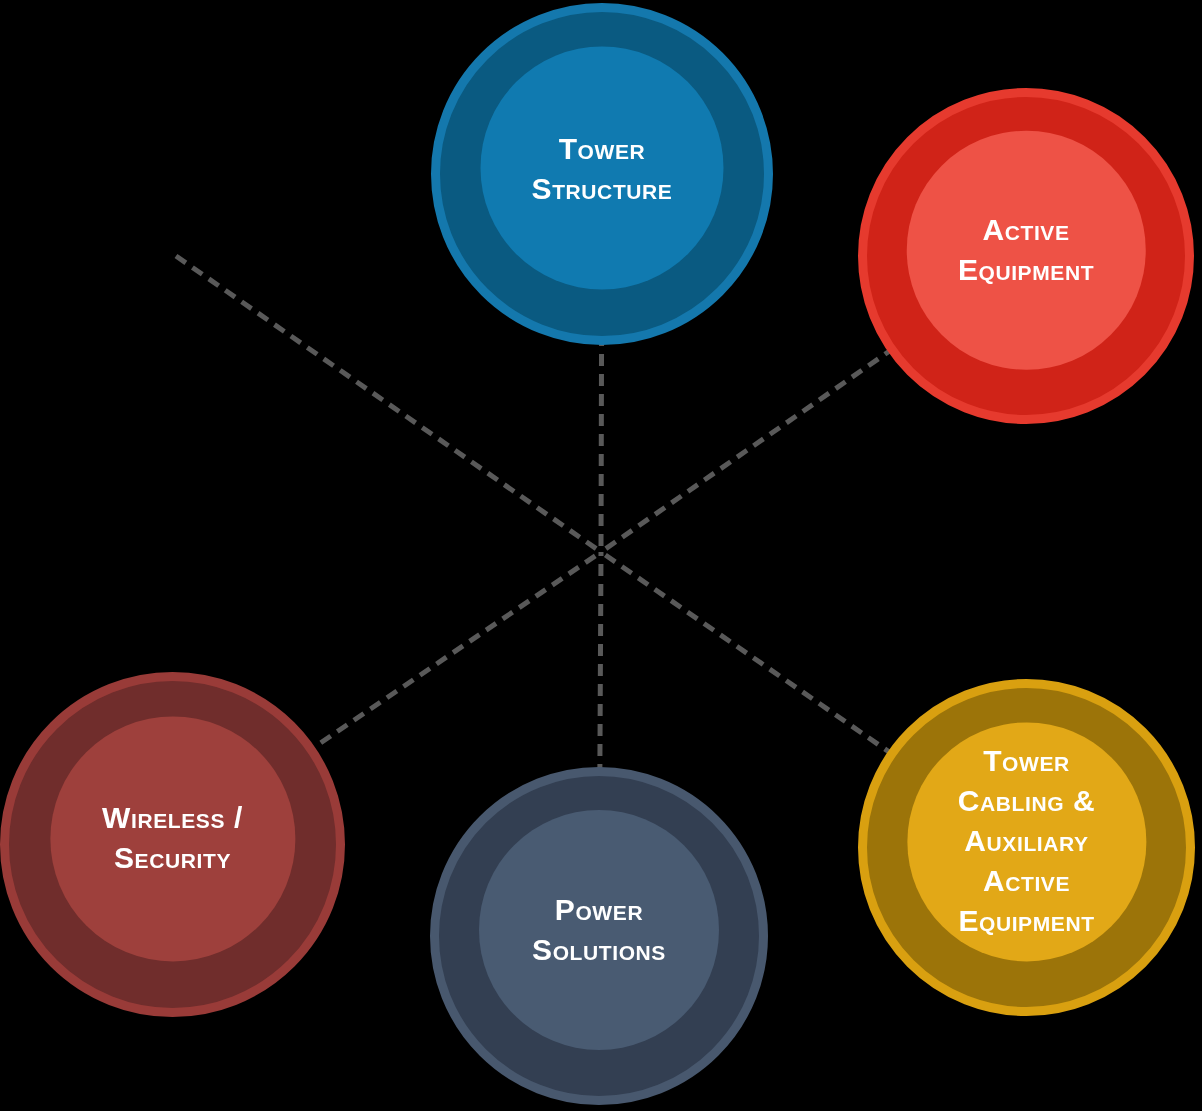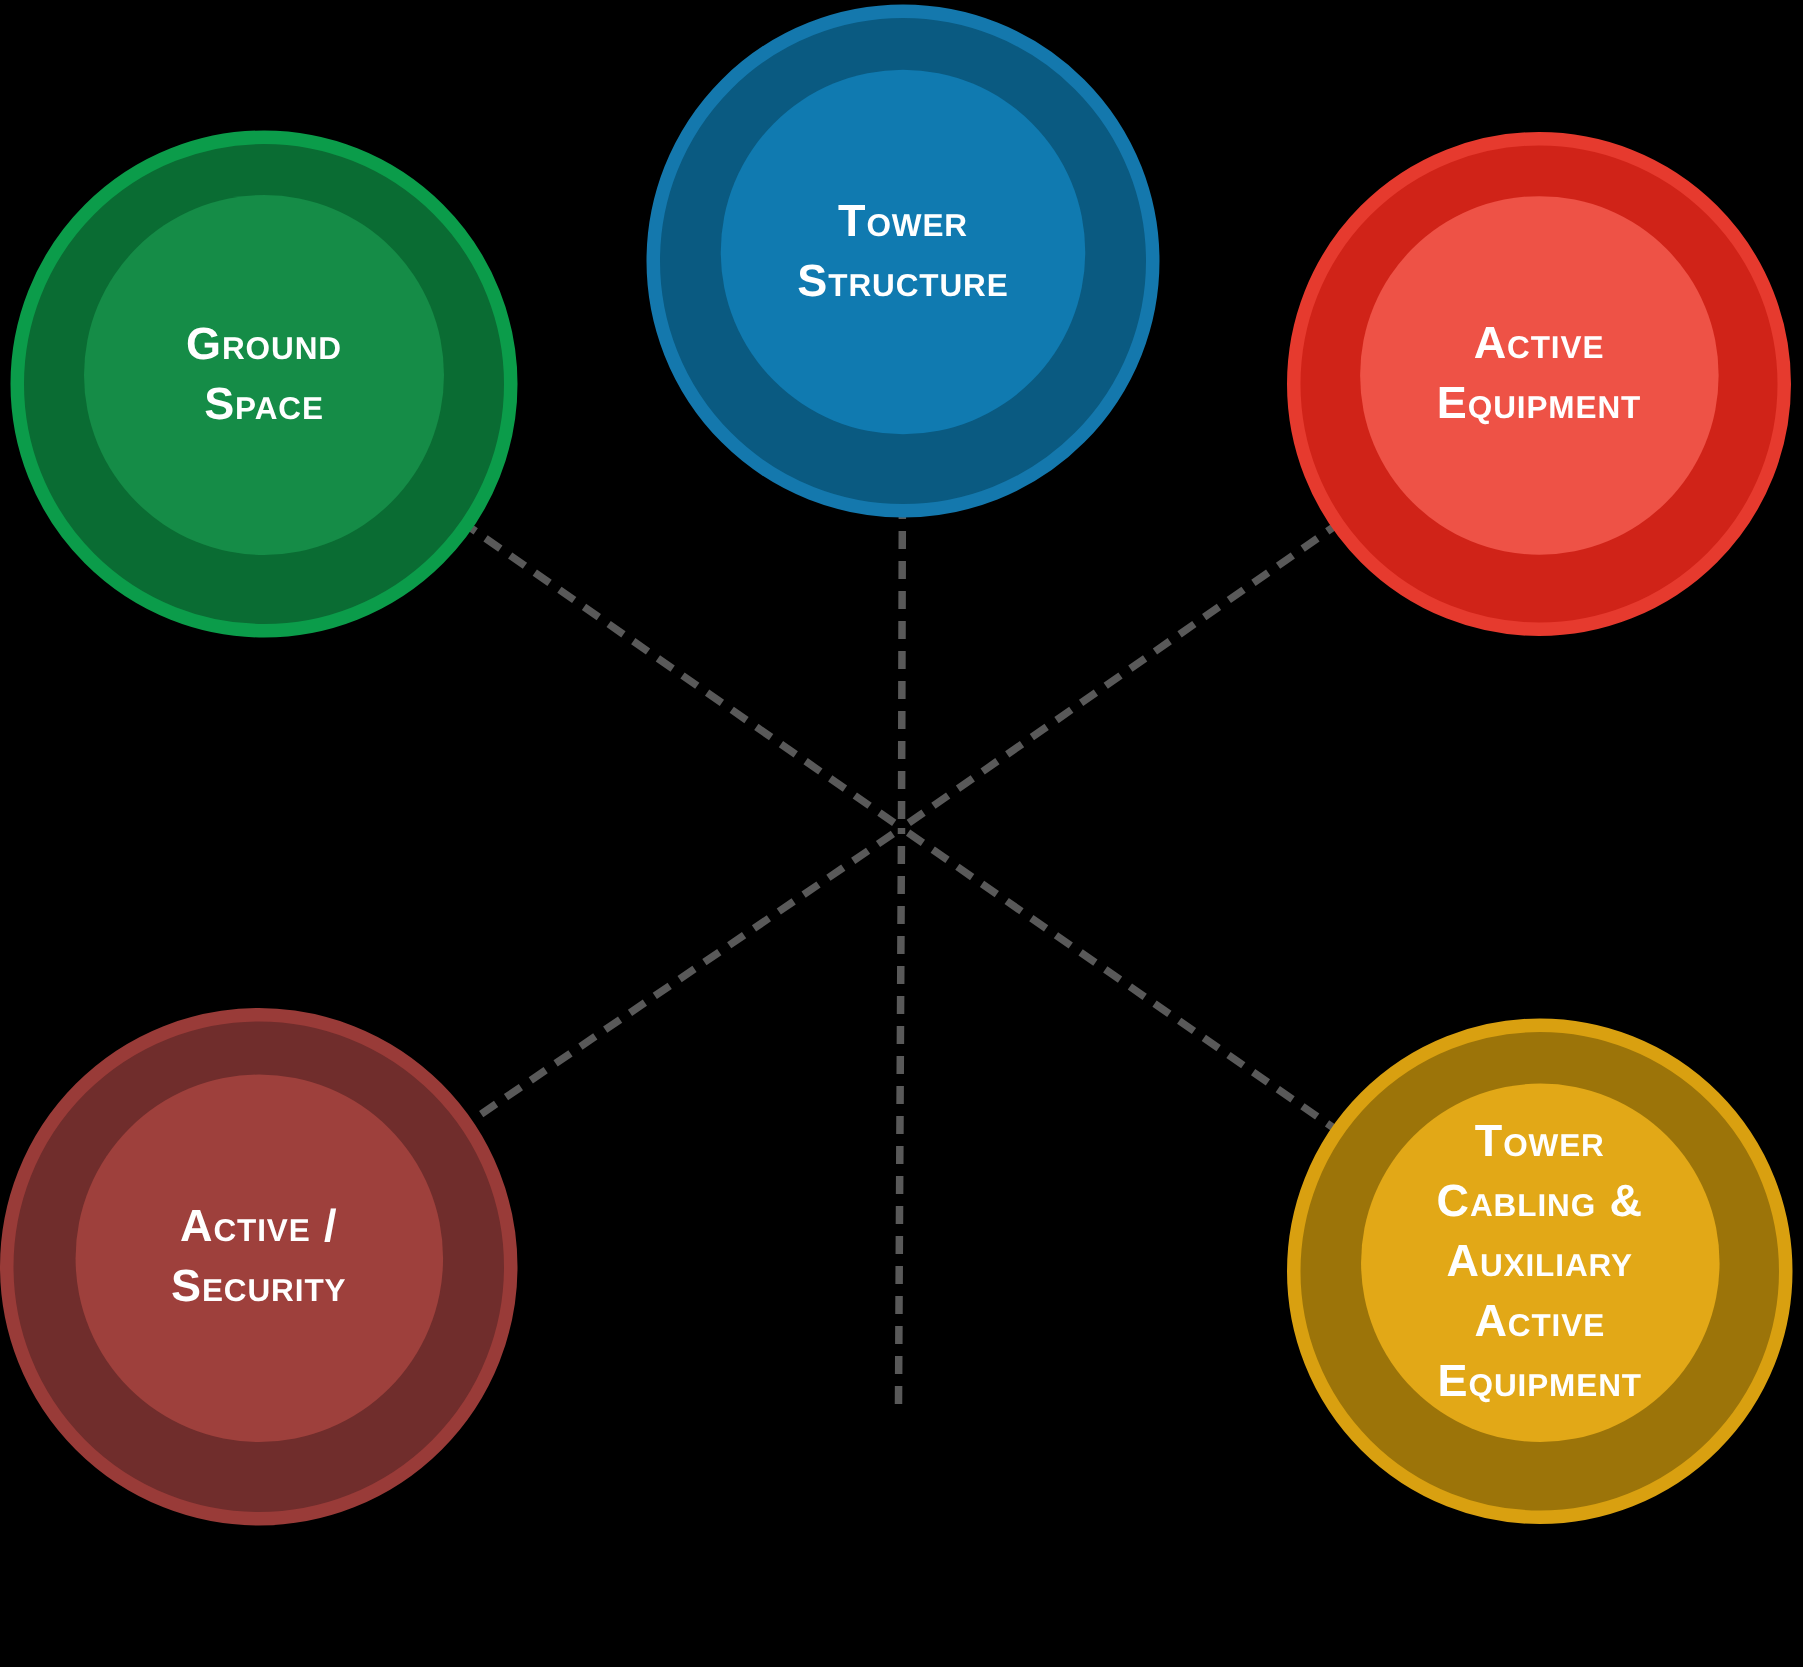--- a/index.html
+++ b/index.html
@@ -98,48 +98,48 @@
   <svg class="connectors" viewBox="0 0 1202 1111" aria-hidden="true">
     <line x1="176" y1="256" x2="601" y2="552"></line>
     <line x1="602" y1="174" x2="601" y2="552"></line>
     <line x1="1026" y1="256" x2="601" y2="552"></line>
     <line x1="172" y1="844" x2="601" y2="552"></line>
     <line x1="599" y1="936" x2="601" y2="552"></line>
     <line x1="1026" y1="847" x2="601" y2="552"></line>
   </svg>
 
 
-  <div class="node sat n-ground" style="--ring: #0b9c4a; --band: #0a6c33; --inner: #158c47; --text: #ffffff;">
-    <div class="sat-inner">
-      <div class="label">Ground
-Space</div>
-    </div>
-  </div>
 
   <div class="node sat n-tower" style="--ring: #1478ad; --band: #0a5a81; --inner: #107ab0; --text: #ffffff;">
     <div class="sat-inner">
       <div class="label">Tower
 Structure</div>
     </div>
   </div>
 
   <div class="node sat n-active" style="--ring: #e63a2e; --band: #d02318; --inner: #ee5246; --text: #ffffff;">
     <div class="sat-inner">
       <div class="label">Active
 Equipment</div>
     </div>
   </div>
 
   <div class="node sat n-fencing" style="--ring: #993b38; --band: #702d2c; --inner: #9e403c; --text: #ffffff;">
     <div class="sat-inner">
-      <div class="label">Active /
+      <div class="label">Wireless /
 Security</div>
     </div>
   </div>
 
+  <div class="node sat n-power" style="--ring: #48586e; --band: #333f52; --inner: #495b72; --text: #ffffff;">
+    <div class="sat-inner">
+      <div class="label">Power
+Solutions</div>
+    </div>
+  </div>
 
   <div class="node sat n-cabling" style="--ring: #d9a010; --band: #9c7409; --inner: #e2a817; --text: #ffffff;">
     <div class="sat-inner">
       <div class="label">Tower
 Cabling &amp;
 Auxiliary
 Active
 Equipment</div>
     </div>
   </div>

